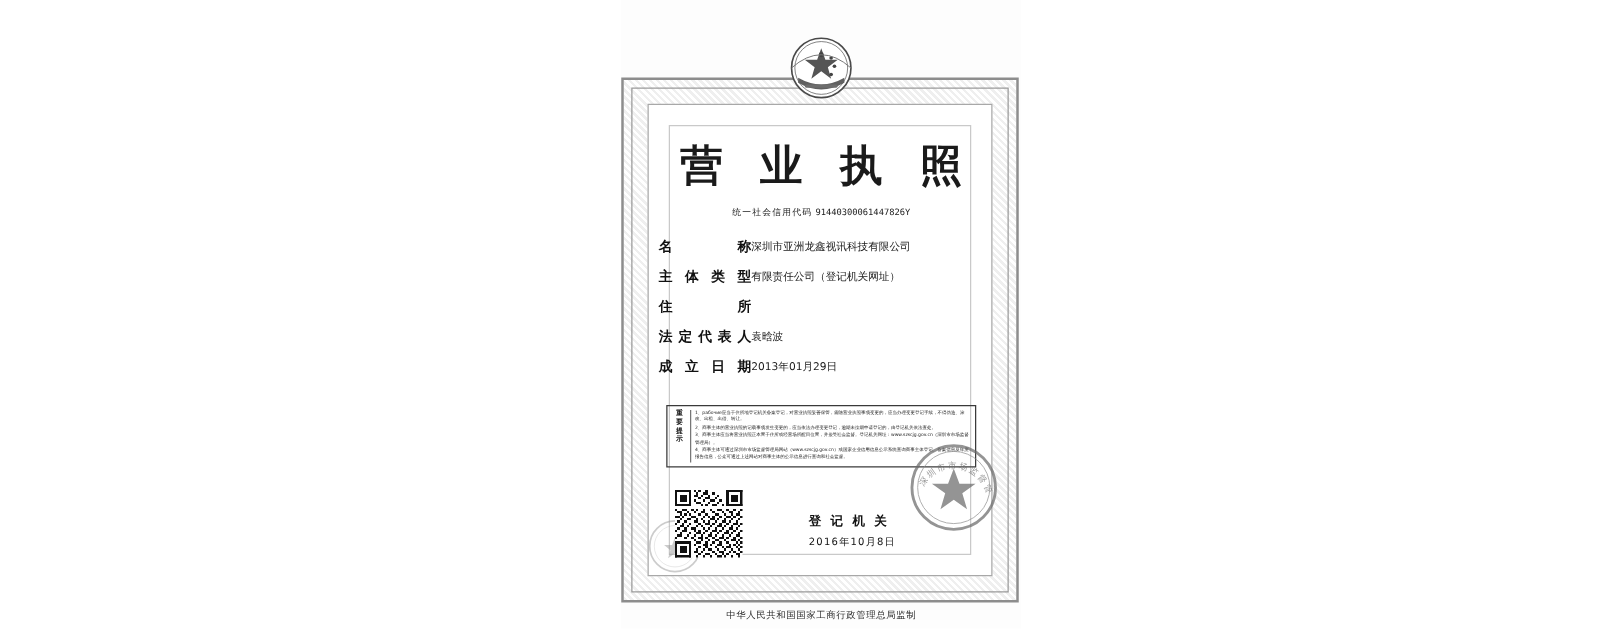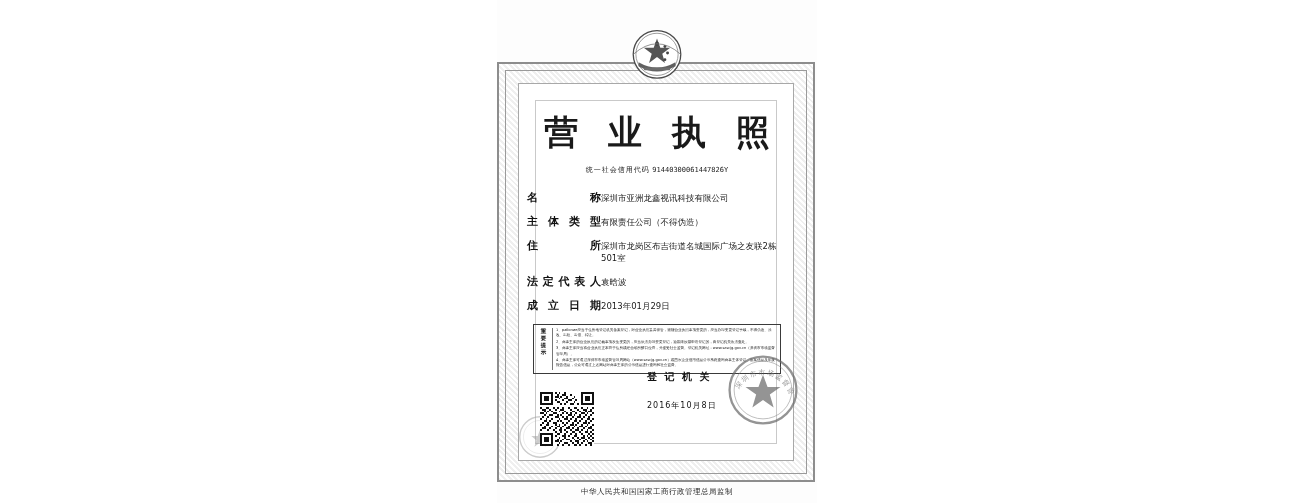--- a/index.html
+++ b/index.html
@@ -189,25 +189,26 @@
     top: 370px;
     width: 150px;
     text-align: left;
   }
   .reg-label {
     font-size: 10px;
     font-weight: bold;
     letter-spacing: 2px;
     color: #111;
     font-family: "DejaVu Serif", "Liberation Serif", serif;
+    margin-top: 40px;
   }
   .reg-date {
     font-size: 8px;
     color: #111;
-    margin-top: 16px;
+    margin-top: 4px;
     letter-spacing: 1px;
   }
   .seal {
     position: absolute;
     left: 228px;
     top: 352px;
     width: 76px;
     height: 76px;
     opacity: .72;
   }
@@ -277,29 +278,28 @@
         <div class="field-value">深圳市亚洲龙鑫视讯科技有限公司</div>
       </div>
 
       <div class="field-row">
         <div class="field-label">
           <span>主</span>
           <span>体</span>
           <span>类</span>
           <span>型</span>
         </div>
-        <div class="field-value">有限责任公司（不得伪造）</div>
+        <div class="field-value">有限责任公司（登记机关网址）</div>
       </div>
 
       <div class="field-row">
         <div class="field-label">
           <span>住</span>
           <span>所</span>
         </div>
-        <div class="field-value" style="width:180px">深圳市龙岗区布吉街道名城国际广场之友联2栋501室</div>
       </div>
 
       <div class="field-row">
         <div class="field-label lbl4">
           <span>法</span>
           <span>定</span>
           <span>代</span>
           <span>表</span>
           <span>人</span>
         </div>

